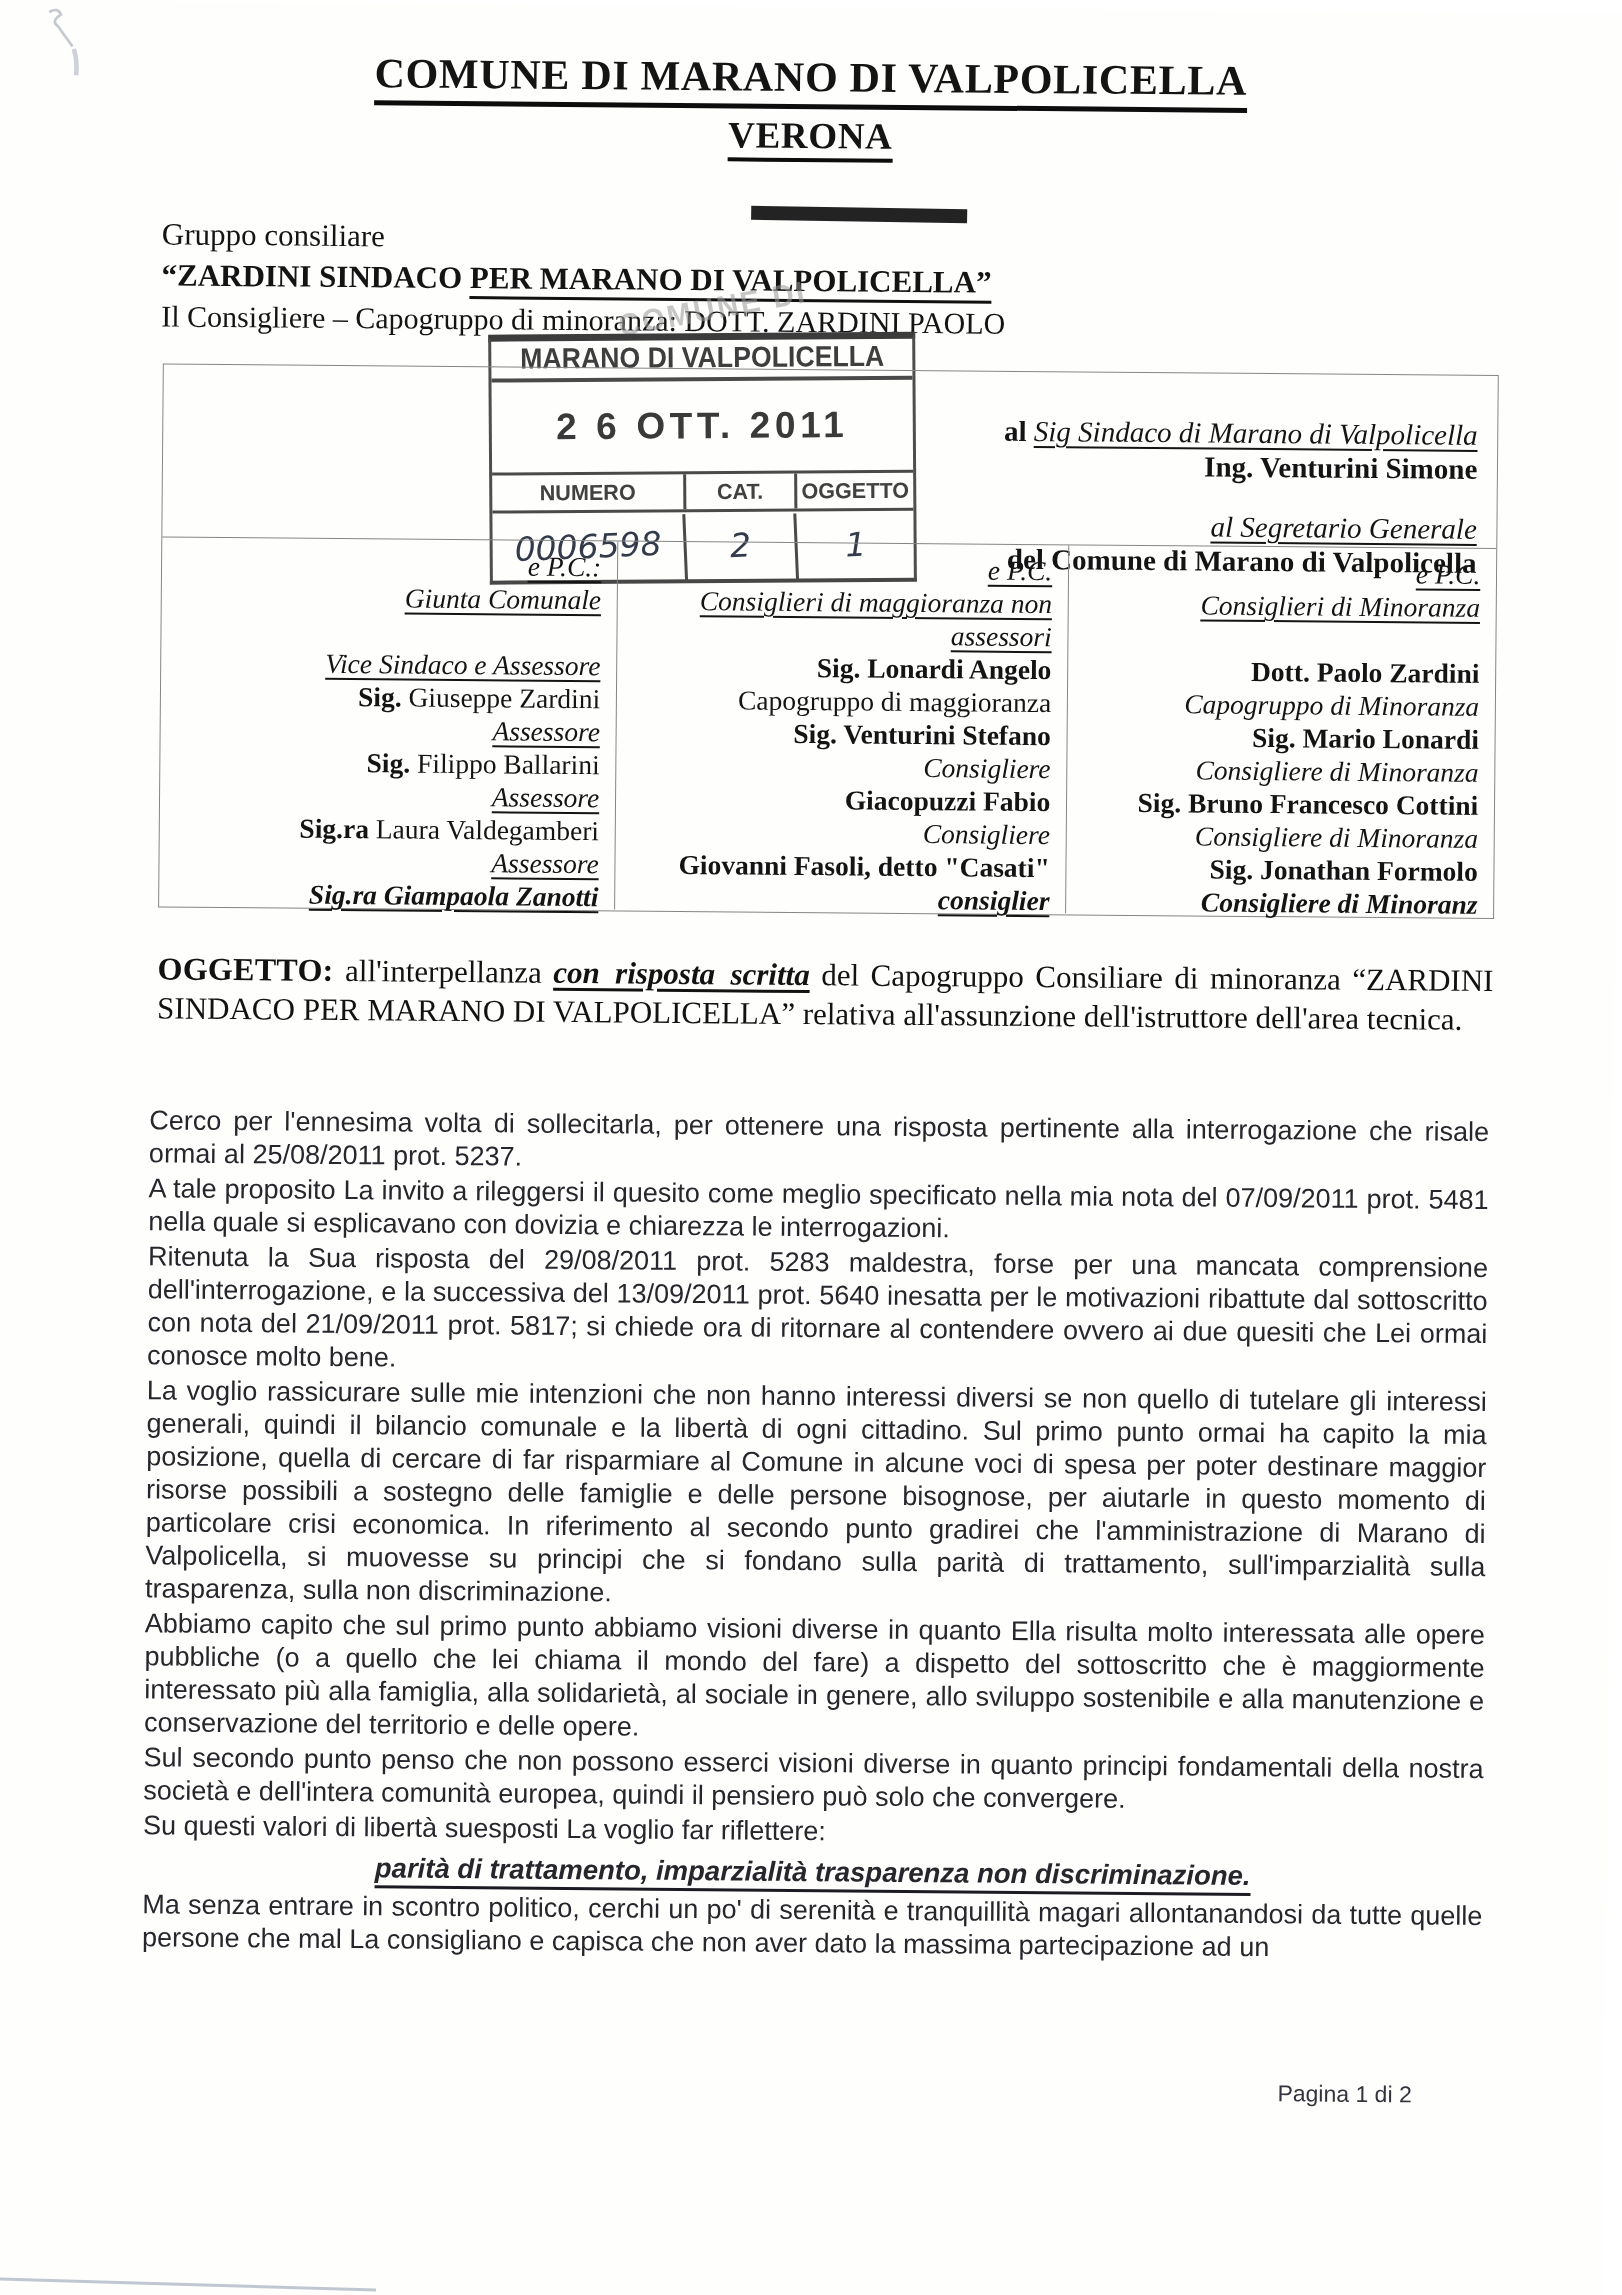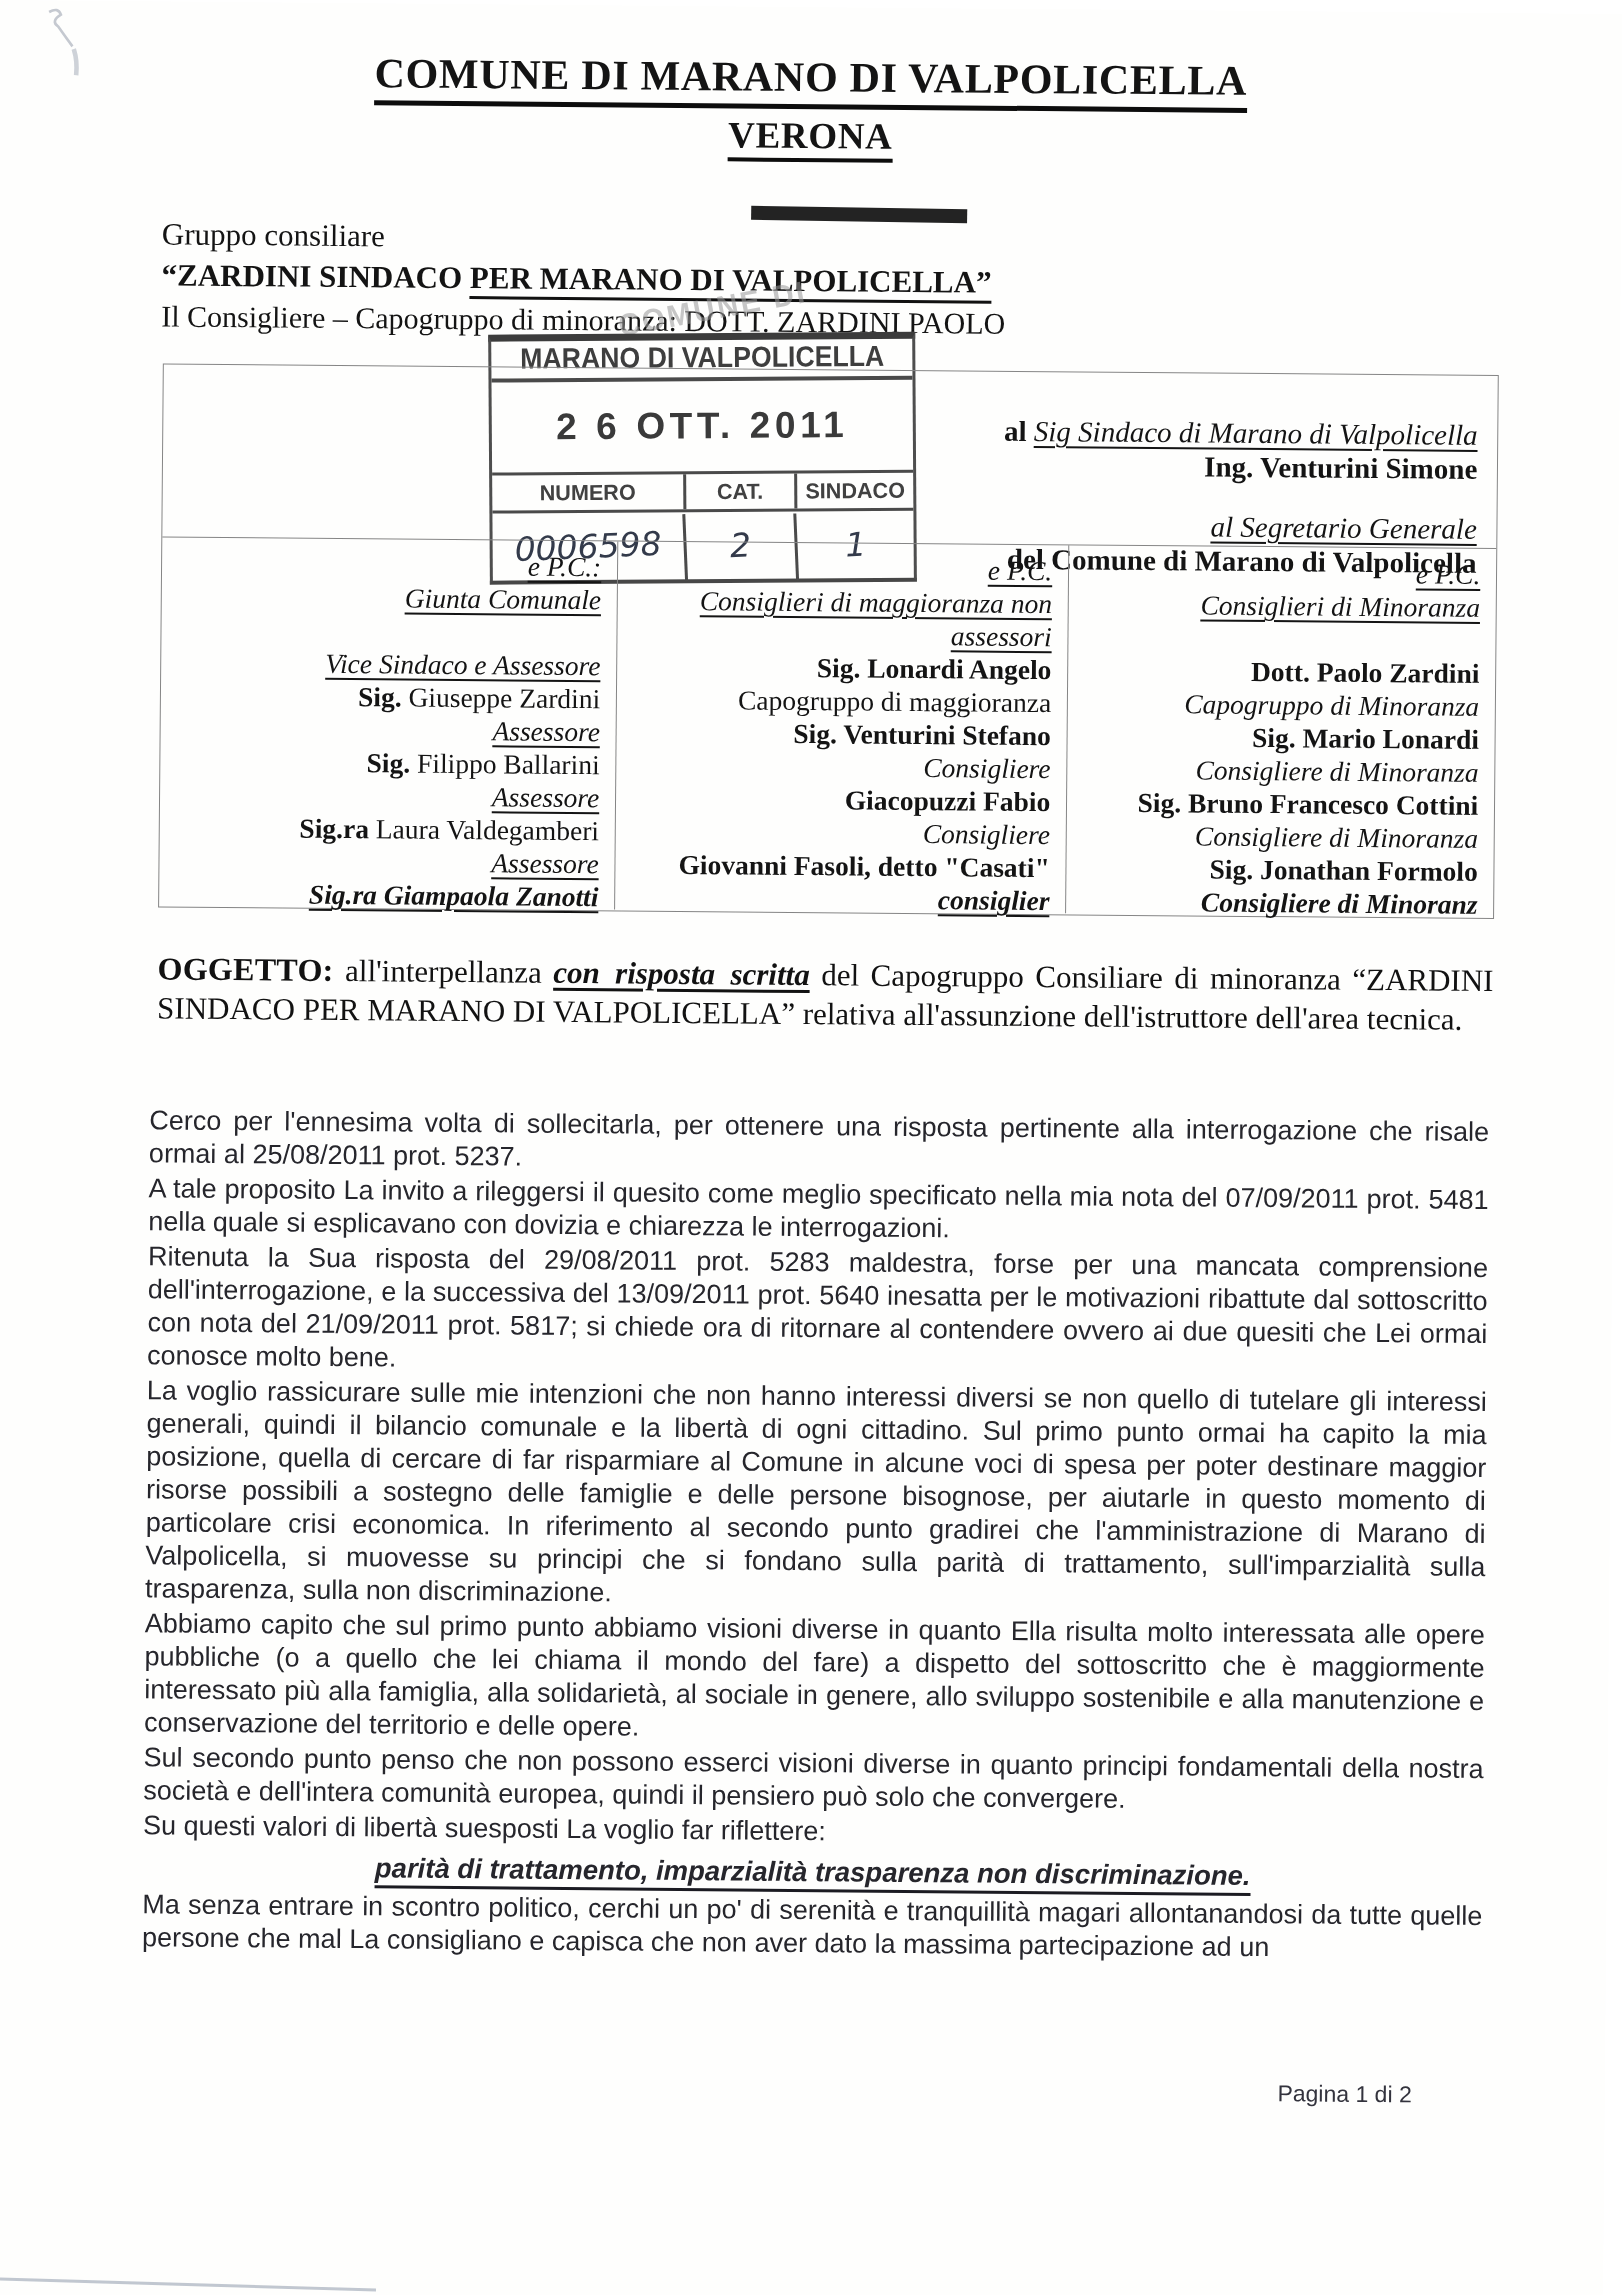--- a/index.html
+++ b/index.html
@@ -110,21 +110,21 @@
   <div class="abs dark-bar"></div>
 
   <div class="abs faint-overlay">COMUNE DI</div>
 
   <div class="abs stamp">
     <div class="stamp-title"><span>MARANO DI VALPOLICELLA</span></div>
     <div class="stamp-date">2 6 OTT. 2011</div>
     <div class="stamp-cols">
       <div class="cell c1">NUMERO</div>
       <div class="cell c2">CAT.</div>
-      <div class="cell c3">SINDACO</div>
+      <div class="cell c3">OGGETTO</div>
     </div>
     <div class="stamp-vals">
       <div class="c1 hand">0006598</div>
       <div class="c2 hand">2</div>
       <div class="c3 hand">1</div>
     </div>
   </div>
 
   <div class="abs addr-table">
     <div class="addr-top">

